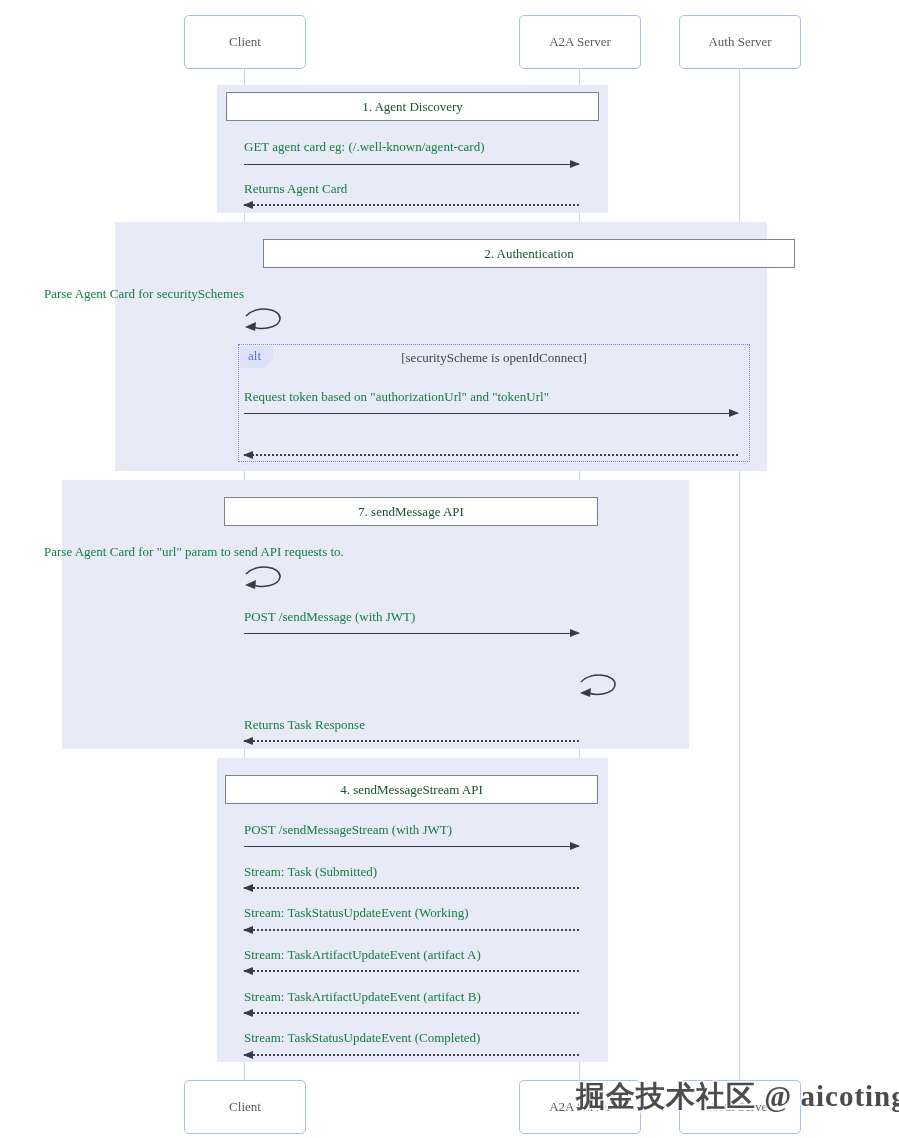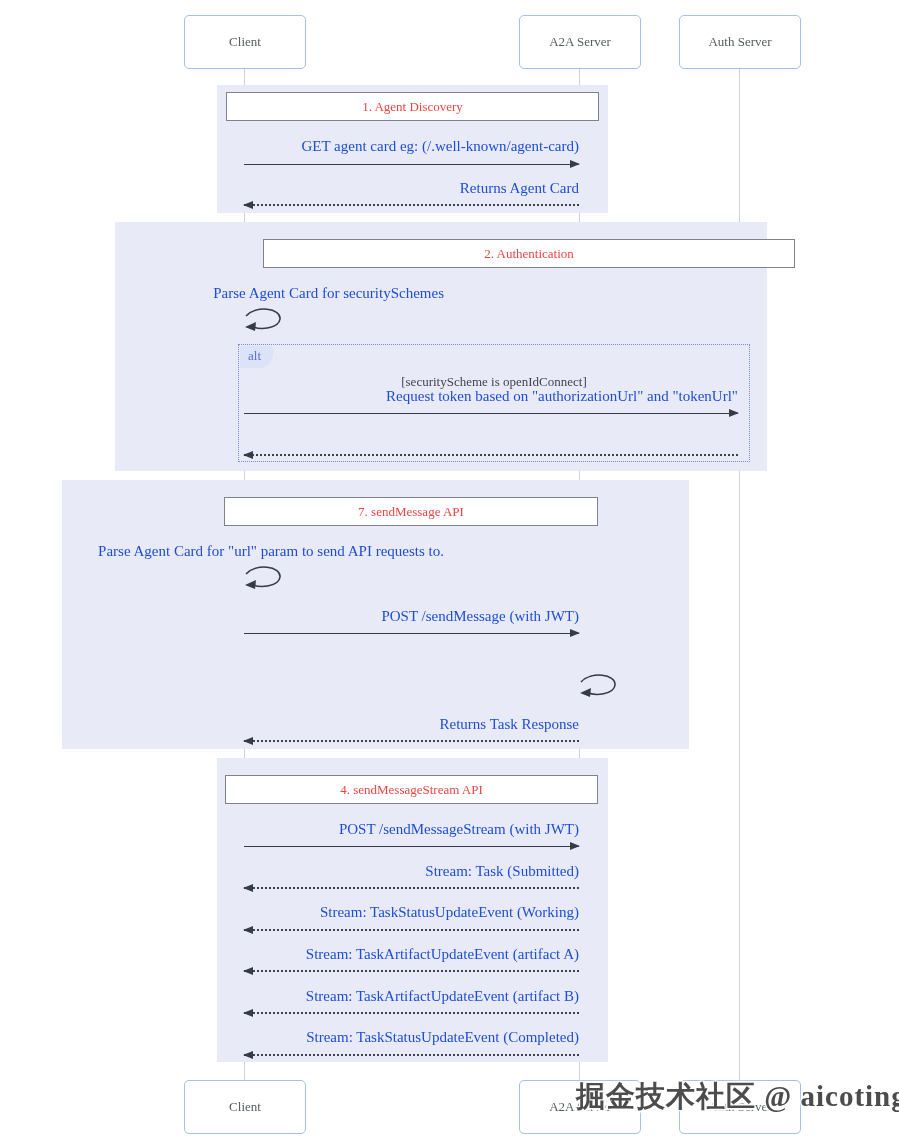--- a/index.html
+++ b/index.html
@@ -11,24 +11,24 @@
   .section-bg { position:absolute; background:#e9eaf8; }
   .actor {
     position:absolute; width:120px; height:52px; background:#ffffff;
     border:1px solid #a6c0ea; border-radius:5px;
     display:flex; align-items:center; justify-content:center;
     font-size:13px; color:#565b63;
   }
   .sec-header {
     position:absolute; height:29px; background:#ffffff; border:1px solid #7d828c;
     display:flex; align-items:center; justify-content:center;
-    font-size:13px; color:#ef4444; box-sizing:border-box;
+    font-size:13px; color:#14532d; box-sizing:border-box;
   }
   .msg-label, .note {
-    position:absolute; font-size:15px; color:#1d4ed8; text-align:right;
+    position:absolute; font-size:13px; color:#15803d; text-align:left;
     white-space:nowrap; line-height:15px;
   }
   .arrow { position:absolute; height:0; }
   .arrow.solid  { border-top:1.5px solid #353b47; }
   .arrow.dotted { border-top:2px dotted #3b4150; }
   .arrow.right::after {
     content:""; position:absolute; right:-1px; top:-5.5px; width:0; height:0;
     border-left:10px solid #353b47; border-top:4.5px solid transparent; border-bottom:4.5px solid transparent;
   }
   .arrow.left::before {
@@ -37,21 +37,21 @@
   }
   .self-loop { position:absolute; width:40px; height:26px; }
   .alt-box { position:absolute; border:1.5px dotted #7b86d8; box-sizing:border-box; }
   .alt-badge {
     position:absolute; left:1px; top:1px; padding:2px 12px 4px 8px;
     background:#dce2f7; color:#5f6fd8; font-size:13px;
     border-radius:2px 2px 14px 2px;
   }
   .alt-guard {
     position:absolute; left:0; right:0; top:5px; text-align:center;
-    font-size:13px; color:#3f4450;margin-top:24px;
+    font-size:13px; color:#3f4450;
   }
   .watermark {
     position:absolute; font-size:29px; font-weight:bold; color:#4c4c4c;
     white-space:nowrap; letter-spacing:1px;
     text-shadow:-1px -1px 0 #fff, 1px -1px 0 #fff, -1px 1px 0 #fff, 2px 2px 1px #fff, 0 0 6px #fff;
   }
 </style>
 </head>
 <body>
 

